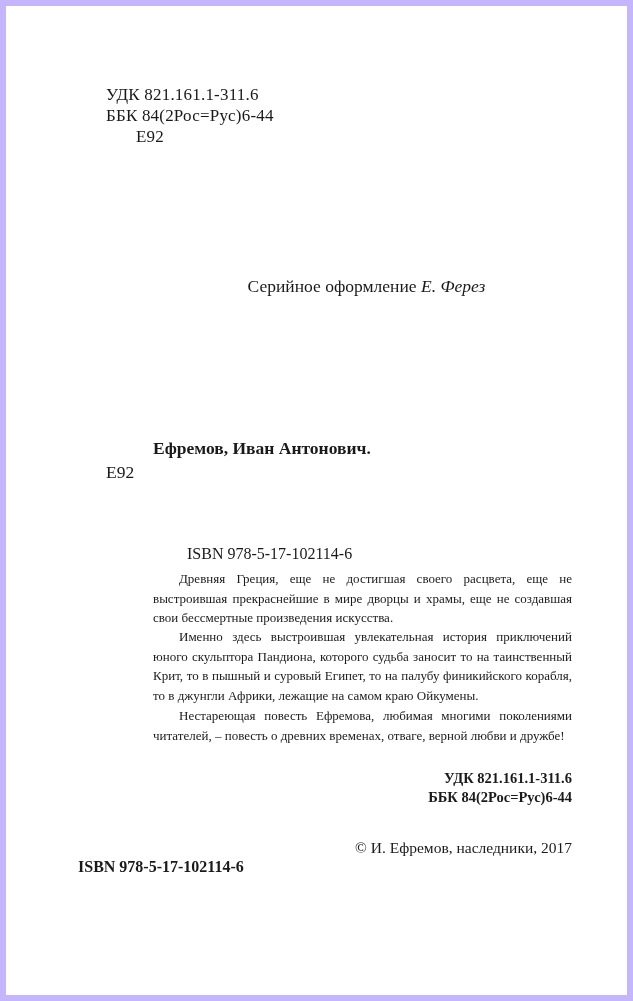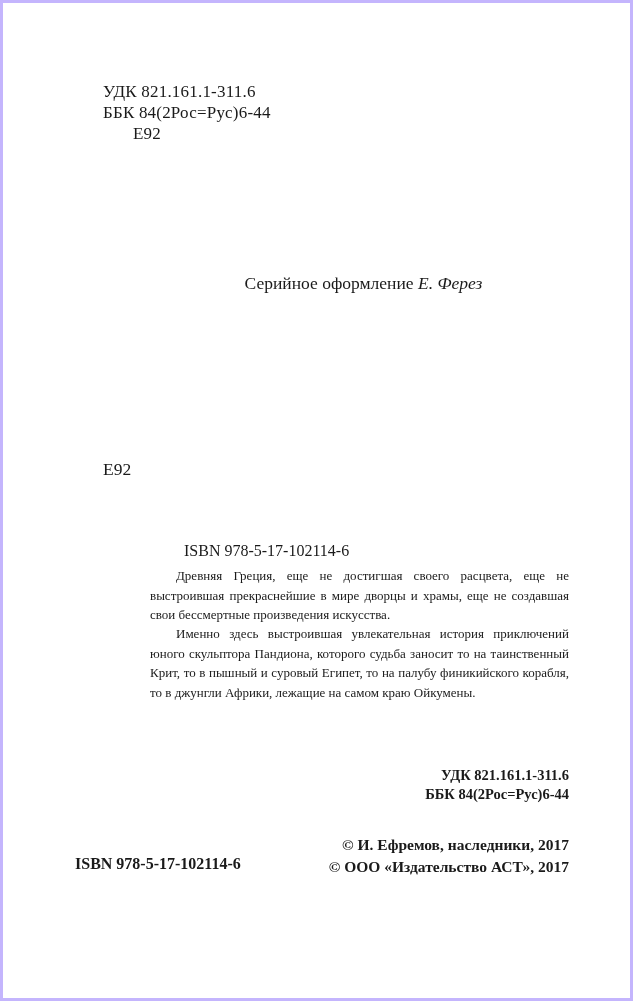--- a/index.html
+++ b/index.html
@@ -5,21 +5,21 @@
   html, body {
     margin: 0;
     padding: 0;
     background: #ffffff;
   }
   .page {
     position: relative;
     width: 633px;
     height: 1001px;
     background: #ffffff;
-    border: 3px solid #c4b5fd;
+    border: 6px solid #c4b5fd;
     box-sizing: border-box;
     font-family: "Liberation Serif", serif;
     color: #1a1a1a;
     overflow: hidden;
   }
   .abs { position: absolute; }
 
   
   .top-block {
     left: 100px;
@@ -100,54 +100,55 @@
     left: 72px;
     top: 852px;
     font-weight: bold;
     font-size: 16px;
   }
   .copyrights {
     left: 266px;
     width: 300px;
     top: 831px;
     text-align: right;
-    font-weight: bold;
+    font-weight: normal;
     font-size: 15.5px;
     line-height: 21.5px;
   }
 </style>
 </head>
 <body>
 
 <div class="page">
 
   <div class="abs top-block">
     <div>УДК 821.161.1-311.6</div>
     <div>ББК 84(2Рос=Рус)6-44</div>
     <div class="top-code">Е92</div>
   </div>
 
   <div class="abs center-line series2">
     <span>Серийное оформление </span><span class="italic">Е. Ферез</span>
   </div>
 
+  <div class="abs author">Ефремов, Иван Антонович.</div>
 
   <div class="abs cip">
     <span class="cip-code">Е92</span>
   </div>
 
   <div class="abs isbn-mid">ISBN 978-5-17-102114-6</div>
 
   <div class="abs annot annot-p1">Древняя Греция, еще не достигшая своего расцвета, еще не выстроившая прекраснейшие в мире дворцы и храмы, еще не создавшая свои бессмертные произведения искусства.</div>
   <div class="abs annot annot-p2">Именно здесь выстроившая увлекательная история приключений юного скульптора Пандиона, которого судьба заносит то на таинственный Крит, то в пышный и суровый Египет, то на палубу финикийского корабля, то в джунгли Африки, лежащие на самом краю Ойкумены.</div>
+  <div class="abs annot annot-p3">Нестареющая повесть Ефремова, любимая многими поколениями читателей, – повесть о древних временах, отваге, верной любви и дружбе!</div>
 
   <div class="abs right-class">
     <div>УДК 821.161.1-311.6</div>
     <div>ББК 84(2Рос=Рус)6-44</div>
   </div>
 
   <div class="abs footer-isbn">ISBN 978-5-17-102114-6</div>
   <div class="abs copyrights">
     <div>© И. Ефремов, наследники, 2017</div>
-    <div>© ООО «Издательство АСТ», 2017</div>
   </div>
 
 </div>
 
 </body></html>

